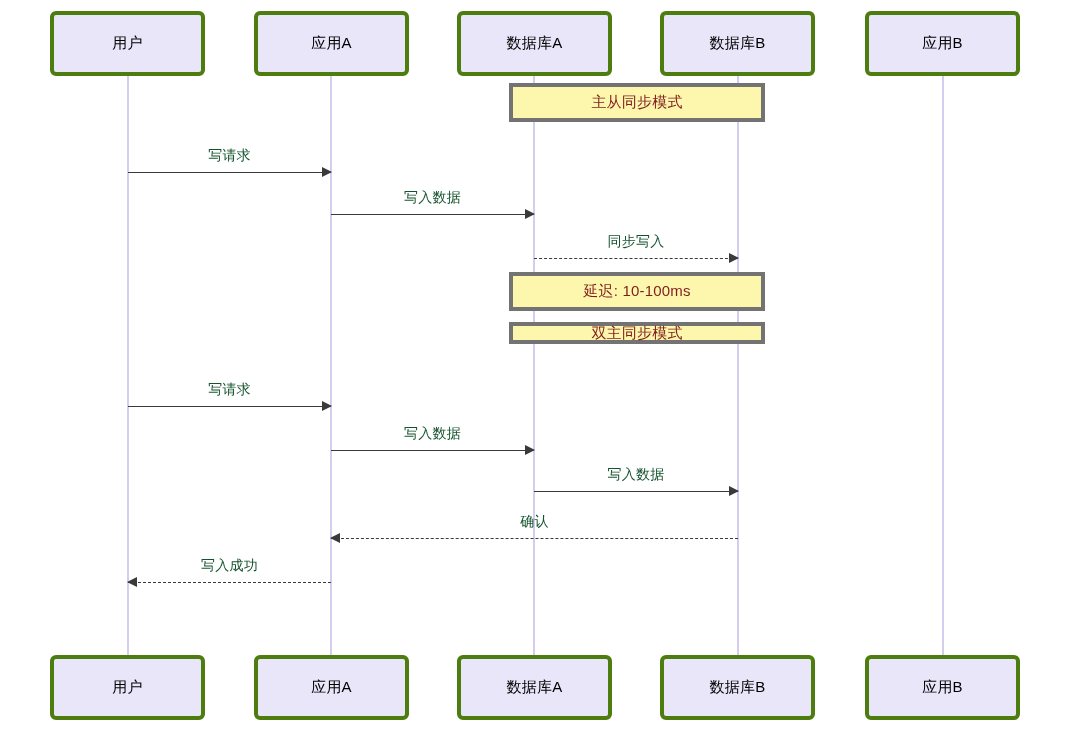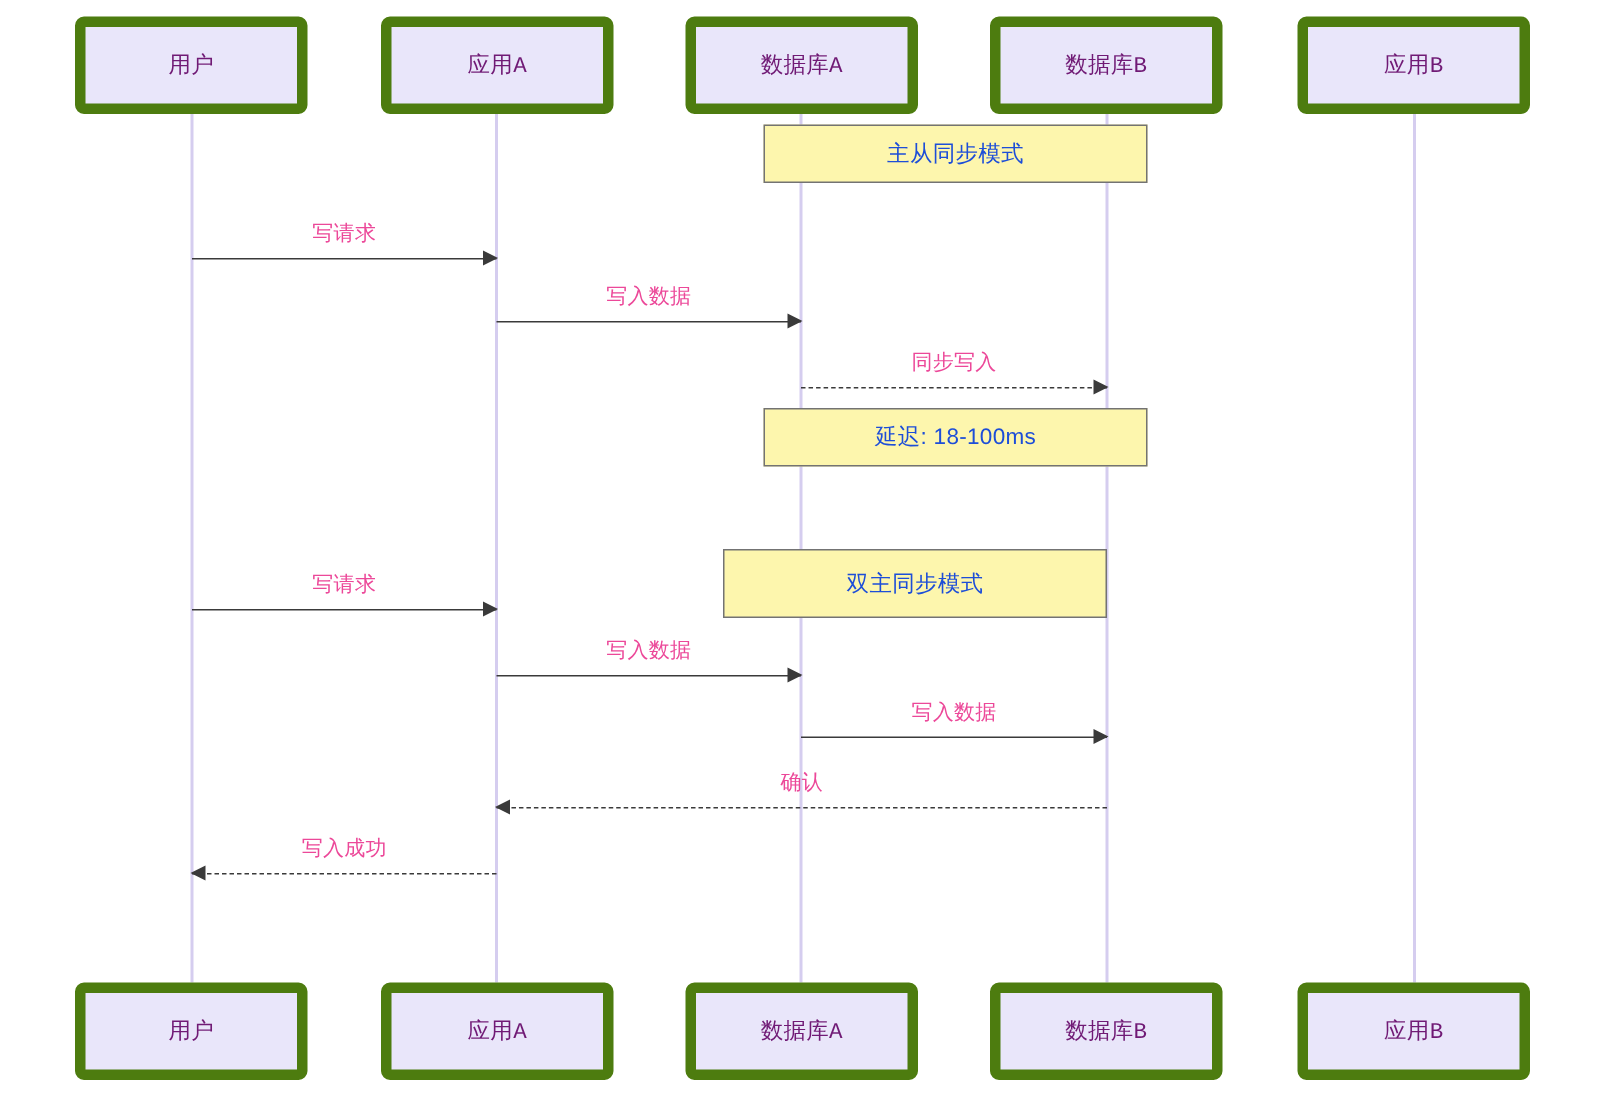--- a/index.html
+++ b/index.html
@@ -21,41 +21,40 @@
   .lifeline {
     position: absolute;
     width: 2px;
     background: #d5cdef;
   }
   
   .participant {
     position: absolute;
     box-sizing: border-box;
     background: #e9e6fa;
-    border: 7px solid #4d7c0f;
+    border: 4px solid #4d7c0f;
     border-radius: 6px;
     display: flex;
     align-items: center;
     justify-content: center;
     font-size: 15px;
-    color: #701a75;
+    color: #000000;
     letter-spacing: .2px;
-    font-family: Liberation Mono, monospace;
   }
   
   .note {
     position: absolute;
     box-sizing: border-box;
     background: #fdf6ad;
-    border: 1px solid #737373;
+    border: 4px solid #737373;
     display: flex;
     align-items: center;
     justify-content: center;
     font-size: 15px;
-    color: #1d4ed8;
+    color: #7f1d1d;
     letter-spacing: .2px;
   }
   
   .msg {
     position: absolute;
     height: 0;
   }
   .msg .line {
     position: absolute;
     left: 0;
@@ -83,21 +82,21 @@
     left: -1px;
     border-right: 10px solid #3a3a3a;
   }
   .msg .label {
     position: absolute;
     left: 0;
     right: 0;
     bottom: 7px;
     text-align: center;
     font-size: 14px;
-    color: #ec4899;
+    color: #14532d;
     white-space: nowrap;
     letter-spacing: .2px;
   }
 </style>
 </head>
 <body>
 
 <div id="diagram-root">
     <div class="lifeline" style="left: 127px; top: 76px; height: 579px;"></div>
     <div class="lifeline" style="left: 330px; top: 76px; height: 579px;"></div>
@@ -108,22 +107,22 @@
     <div class="participant" style="left: 254px; width: 155px; top: 11px; height: 65px;">应用A</div>
     <div class="participant" style="left: 457px; width: 155px; top: 11px; height: 65px;">数据库A</div>
     <div class="participant" style="left: 660px; width: 155px; top: 11px; height: 65px;">数据库B</div>
     <div class="participant" style="left: 865px; width: 155px; top: 11px; height: 65px;">应用B</div>
     <div class="participant" style="left: 50px; width: 155px; top: 655px; height: 65px;">用户</div>
     <div class="participant" style="left: 254px; width: 155px; top: 655px; height: 65px;">应用A</div>
     <div class="participant" style="left: 457px; width: 155px; top: 655px; height: 65px;">数据库A</div>
     <div class="participant" style="left: 660px; width: 155px; top: 655px; height: 65px;">数据库B</div>
     <div class="participant" style="left: 865px; width: 155px; top: 655px; height: 65px;">应用B</div>
     <div class="note" style="left: 509px; width: 256px; top: 83px; height: 39px;">主从同步模式</div>
-    <div class="note" style="left: 509px; width: 256px; top: 272px; height: 39px;">延迟: 18-100ms</div>
-    <div class="note" style="left: 482px; width: 256px; top: 322px; height: 46px; margin-top: 44px;">双主同步模式</div>
+    <div class="note" style="left: 509px; width: 256px; top: 272px; height: 39px;">延迟: 10-100ms</div>
+    <div class="note" style="left: 509px; width: 256px; top: 322px; height: 22px;">双主同步模式</div>
     <div class="msg to-right" style="left: 128px; width: 203px; top: 172px;">
       <div class="line"></div>
       <div class="head"></div>
       <div class="label">写请求</div>
     </div>
     <div class="msg to-right" style="left: 331px; width: 203px; top: 214px;">
       <div class="line"></div>
       <div class="head"></div>
       <div class="label">写入数据</div>
     </div>

